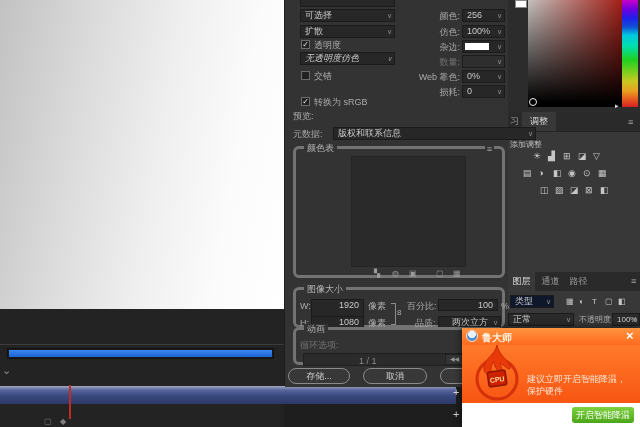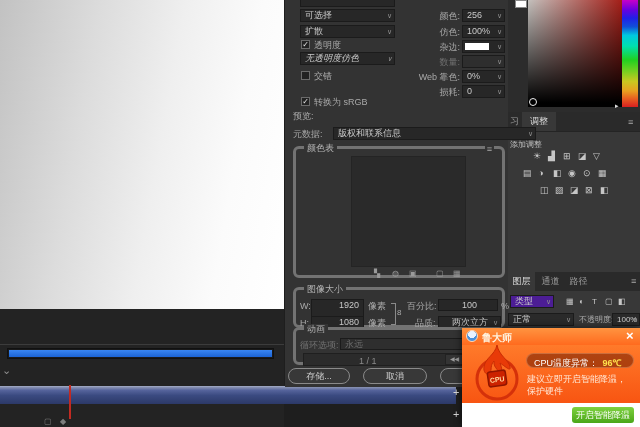--- a/index.html
+++ b/index.html
@@ -130,38 +130,34 @@
       </div>
       <span class="lb" style="left:72px;top:11px;">像素</span>
       <span class="lb" style="left:4px;top:28px;">H:</span>
       <div class="fld" style="left:15px;top:26px;width:53px;height:12px;padding-right:4px;">
         <span>1080</span>
       </div>
       <span class="lb" style="left:72px;top:28px;">像素</span>
       <div class="abs" style="left:95px;top:13px;width:4px;height:20px;border:1px solid #8a8a8a;border-left:none;"></div>
       <span class="lb" style="left:101px;top:18px;font-size:8px;color:#aaa;">8</span>
       <span class="lb" style="left:111px;top:11px;">百分比:</span>
-      <div class="fld" style="left:142px;top:9px;width:60px;height:12px;padding-right:20px;">
+      <div class="fld" style="left:142px;top:9px;width:60px;height:12px;padding-right:4px;">
         <span>100</span>
       </div>
       <span class="lb" style="left:205px;top:11px;">%</span>
       <span class="lb" style="left:119px;top:28px;">品质:</span>
       <div class="fld" style="left:142px;top:26px;width:63px;">
         <span>两次立方</span>
         <span class="cv">∨</span>
       </div>
     </div>
 
     <div class="grp" style="left:8px;top:327px;width:212px;height:38px;">
       <span class="ttl">动画</span>
       <span class="lb dim" style="left:4px;top:10px;">循环选项:</span>
-      <div class="fld dis" style="left:44px;top:8px;width:161px;height:12px;">
-        <span>永远</span>
-        <span class="cv">∨</span>
-      </div>
       <div class="abs" style="left:7px;top:23px;width:198px;height:13px;background:#2b2b2b;border:1px solid #1f1f1f;box-sizing:border-box;">
         <span class="lb" style="left:55px;top:2px;color:#8a8a8a;">1 / 1</span>
         <div class="pbk" style="left:141px;top:0;">◀◀</div>
         <div class="pbk" style="left:161px;top:0;">◀▮</div>
         <div class="pbk" style="left:181px;top:0;">▮▶</div>
       </div>
     </div>
 
     <div class="pbtn" style="left:3px;top:368px;width:62px;">存储...</div>
     <div class="pbtn" style="left:78px;top:368px;width:64px;">取消</div>
@@ -203,21 +199,21 @@
     <span class="icn" style="left:62px;top:186px;">◪</span>
     <span class="icn" style="left:77px;top:186px;">⊠</span>
     <span class="icn" style="left:92px;top:186px;">◧</span>
 
     <div class="abs" style="left:0;top:272px;width:132px;height:19px;background:#2a2a2a;">
       <div class="tab on" style="left:0;width:27px;">图层</div>
       <div class="tab" style="left:29px;width:27px;">通道</div>
       <div class="tab" style="left:57px;width:27px;">路径</div>
       <span class="icn" style="left:123px;top:5px;color:#aaa;">≡</span>
     </div>
-    <div class="fld" style="left:2px;top:295px;width:44px;background:#4c1d95;">
+    <div class="fld" style="left:2px;top:295px;width:44px;background:#0f172a;">
       <span>类型</span>
       <span class="cv">∨</span>
     </div>
     <span class="icn" style="left:58px;top:297px;font-size:8px;">▦</span>
     <span class="icn" style="left:71px;top:297px;font-size:8px;">◐</span>
     <span class="icn" style="left:84px;top:297px;font-size:8px;">T</span>
     <span class="icn" style="left:97px;top:297px;font-size:8px;">▢</span>
     <span class="icn" style="left:110px;top:297px;font-size:8px;">◧</span>
     <div class="fld" style="left:0;top:313px;width:66px;background:#2a2a2a;">
       <span>正常</span>
@@ -236,24 +232,20 @@
       <span class="abs" style="left:20px;top:3px;color:#fff2dd;font-size:10px;font-weight:bold;">鲁大师</span>
       <span class="abs" style="left:164px;top:0;color:#ffffff;font-size:13px;line-height:15px;font-weight:bold;">×</span>
     </div>
     <div class="abs" style="left:0;top:17px;width:178px;height:58px;background:linear-gradient(180deg,#ff7a2a,#f85512);overflow:hidden;">
       <svg style="position:absolute;left:8px;top:-2px;" width="54" height="62" viewBox="0 0 54 62">
         <circle cx="27" cy="36" r="20" fill="none" stroke="#d5310a" stroke-width="3"></circle>
         <path d="M27 2 C25 12 15 15 14 24 C13 30 18 33 20 30 C22 27 20 22 24 18 C23 26 31 27 30 34 C33 31 32 25 30 20 C36 24 41 29 40 24 C39 17 29 13 27 2 Z" fill="#e83a08" stroke="#c82c04" stroke-width="1"></path>
         <rect x="18" y="28" width="18" height="15" rx="2.5" fill="#cc2200" stroke="#8f1500" stroke-width="1.5" transform="rotate(-8 27 35)"></rect>
         <text x="27" y="39" text-anchor="middle" font-size="7" fill="#ffd9a0" font-weight="bold" transform="rotate(-8 27 35)">CPU</text>
       </svg>
-      <div class="abs" style="left:64px;top:8px;width:108px;height:15px;background:rgba(110,28,0,0.55);border:1px solid rgba(255,190,140,0.35);border-radius:8px;box-sizing:border-box;line-height:13px;white-space:nowrap;padding-left:7px;">
-        <span style="color:#ffffff;font-size:9px;">CPU温度异常：</span>
-        <span style="color:#ffe14d;font-size:9px;font-weight:bold;">96℃</span>
-      </div>
       <div class="abs" style="left:65px;top:28px;width:104px;color:#ffe9d8;font-size:9px;line-height:12px;">建议立即开启智能降温，保护硬件</div>
     </div>
     <div class="abs" style="left:0;top:75px;width:178px;height:24px;background:#ffffff;">
       <span class="abs" style="left:13px;top:23px;color:#8a8a8a;font-size:13px;margin-top:8px;">不再提醒</span>
       <div class="abs" style="left:110px;top:4px;width:62px;height:16px;background:linear-gradient(180deg,#7ed23f,#4aa617);border-radius:3px;color:#ffffff;font-size:9px;text-align:center;line-height:16px;">开启智能降温</div>
     </div>
   </div>
 
 
 </div>

